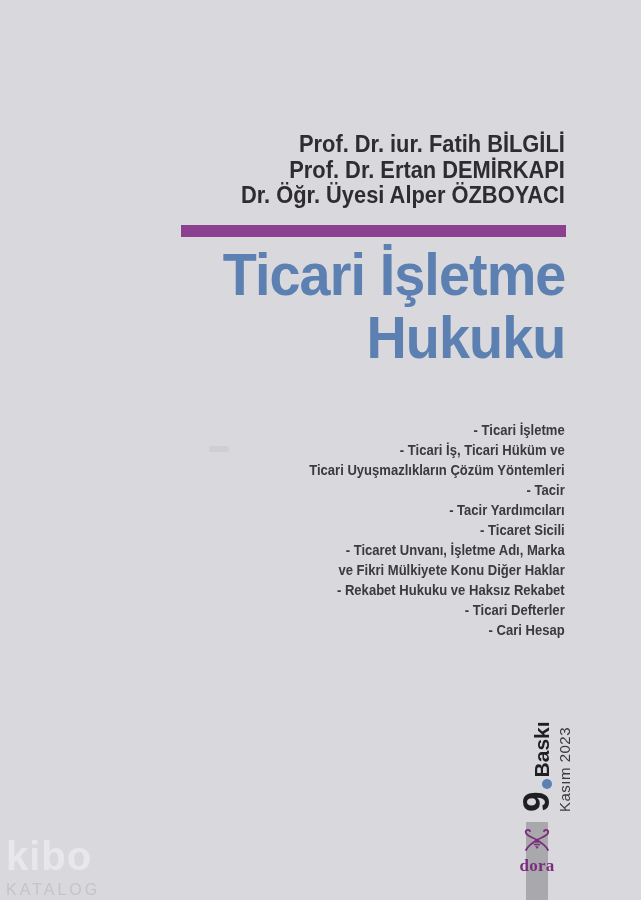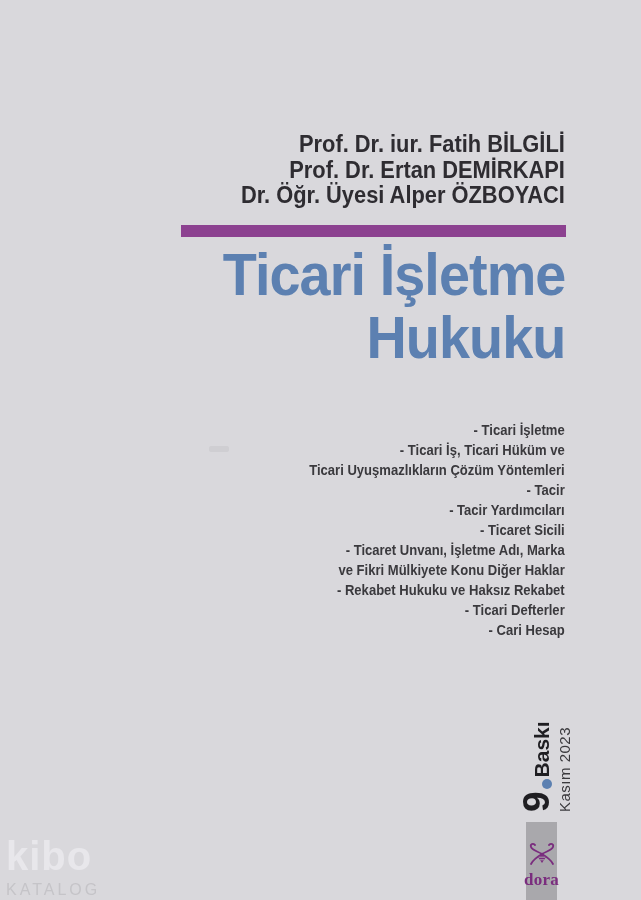--- a/index.html
+++ b/index.html
@@ -62,24 +62,24 @@
     font-size:21px;font-weight:700;
     color:var(--edition_black,#1f1e22);
   }
   .ed-date{
     font-size:15px;letter-spacing:.5px;margin-top:2px;
     color:var(--topics_dark,#3a393d);
     white-space:nowrap;
   }
 
   .publisher{
-    position:absolute;left:526px;top:822px;width:31px;height:78px;
+    position:absolute;left:526px;top:822px;width:22px;height:78px;
     background:var(--publisher_box_gray,#a9a8ac);
     display:flex;flex-direction:column;align-items:center;
-    padding-top:20px;box-sizing:border-box;
+    padding-top:6px;box-sizing:border-box;
   }
   .publisher-name{
     font-family:"Liberation Serif",serif;font-weight:700;
     font-size:17px;line-height:1;
     color:var(--publisher_purple,#7a2d7e);
     letter-spacing:.3px;margin-top:1px;
   }
 
   .watermark{position:absolute;left:6px;top:836px;}
   .wm-kibo{

